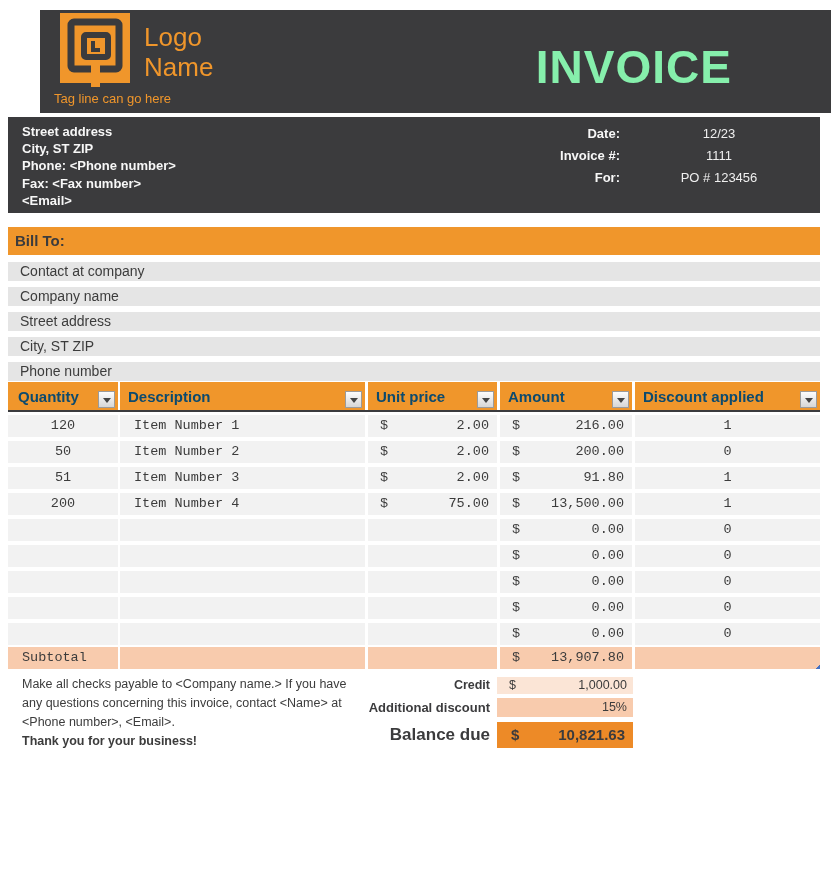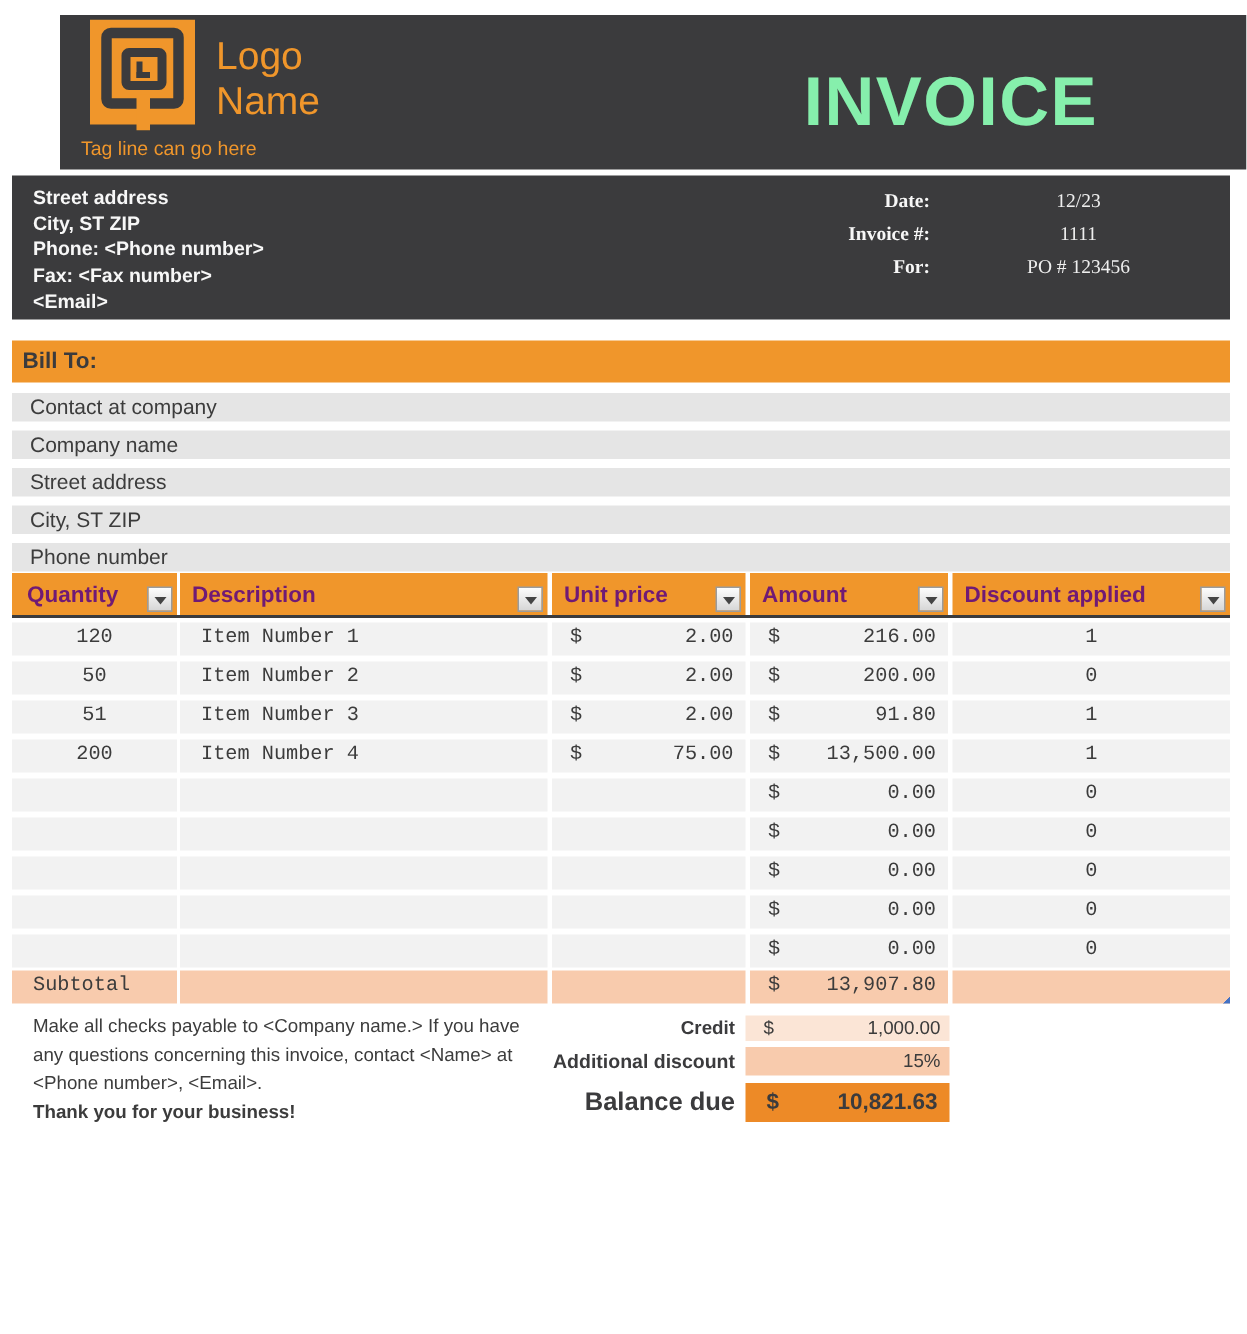--- a/index.html
+++ b/index.html
@@ -11,41 +11,41 @@
   .hdr-top{position:absolute;left:8px;top:10px;width:812px;height:103px;background:#3B3B3D;margin-left:32px;}
   .logo-box{position:absolute;left:20px;top:3px;width:74px;height:74px;}
   .logo-text{position:absolute;left:104px;top:12px;color:#F0962B;font-size:26px;line-height:30px;font-weight:400;}
   .tagline{position:absolute;left:14px;top:81px;color:#F0962B;font-size:13px;}
   .invoice-title{position:absolute;right:120px;top:30px;color:#86efac;font-size:46px;font-weight:700;letter-spacing:1px;}
 
   
   .hdr-addr{position:absolute;left:8px;top:117px;width:812px;height:96px;background:#3B3B3D;}
   .addr-lines{position:absolute;left:14px;top:6px;color:#F7F7F7;font-size:13px;line-height:17.2px;font-weight:700;}
   .addr-fields{position:absolute;left:397px;top:6px;}
-  .frow{display:flex;height:22px;line-height:22px;font-family:Liberation Serif, serif;}
+  .frow{display:flex;height:22px;line-height:22px;}
   .flabel{width:215px;text-align:right;color:#F7F7F7;font-size:13px;font-weight:700;}
   .fvalue{width:180px;margin-left:9px;text-align:center;color:#EFEFEF;font-size:13px;font-weight:400;}
 
   
   .billto-bar{position:absolute;left:8px;top:227px;width:812px;height:28px;background:#F0962B;
               color:#3B3B3D;font-size:15px;font-weight:700;line-height:28px;padding-left:7px;box-sizing:border-box;}
   .bill-rows{position:absolute;left:8px;top:262px;width:812px;}
   .bill-row{height:19px;line-height:19px;margin-bottom:6px;background:#e5e5e5;color:#3C3C3C;
             font-size:14px;padding-left:12px;box-sizing:border-box;}
 
   
   .cols{display:flex;}
   .c-qty{width:110px;}
   .c-desc{width:245px;margin-left:2px;}
   .c-unit{width:129px;margin-left:3px;}
   .c-amt{width:132px;margin-left:3px;}
   .c-disc{width:185px;margin-left:3px;}
 
   .thead{position:absolute;left:8px;top:382px;width:812px;height:28px;}
-  .hcell{position:relative;background:#F0962B;color:#701a75;font-size:15px;font-weight:700;
+  .hcell{position:relative;background:#F0962B;color:#0c4a6e;font-size:15px;font-weight:700;
          display:flex;align-items:center;padding-left:8px;box-sizing:border-box;height:28px;}
   .fbtn{position:absolute;right:3px;bottom:2px;width:17px;height:17px;box-sizing:border-box;
         background:linear-gradient(#fdfdfd,#d6d6d6);border:1px solid #9b9b9b;
         display:flex;align-items:center;justify-content:center;}
   .ftri{width:0;height:0;border:4px solid transparent;border-top:5px solid #444;margin-top:5px;}
   .thead-line{position:absolute;left:8px;top:410px;width:812px;height:2px;background:#3B3B3D;}
 
   .tbody{position:absolute;left:8px;top:415px;width:812px;}
   .trow{margin-bottom:4px;}
   .cell{background:#F2F2F2;height:22px;line-height:22px;font-size:13.5px;color:#3C3C3C;box-sizing:border-box;font-family:Liberation Mono, monospace;}

